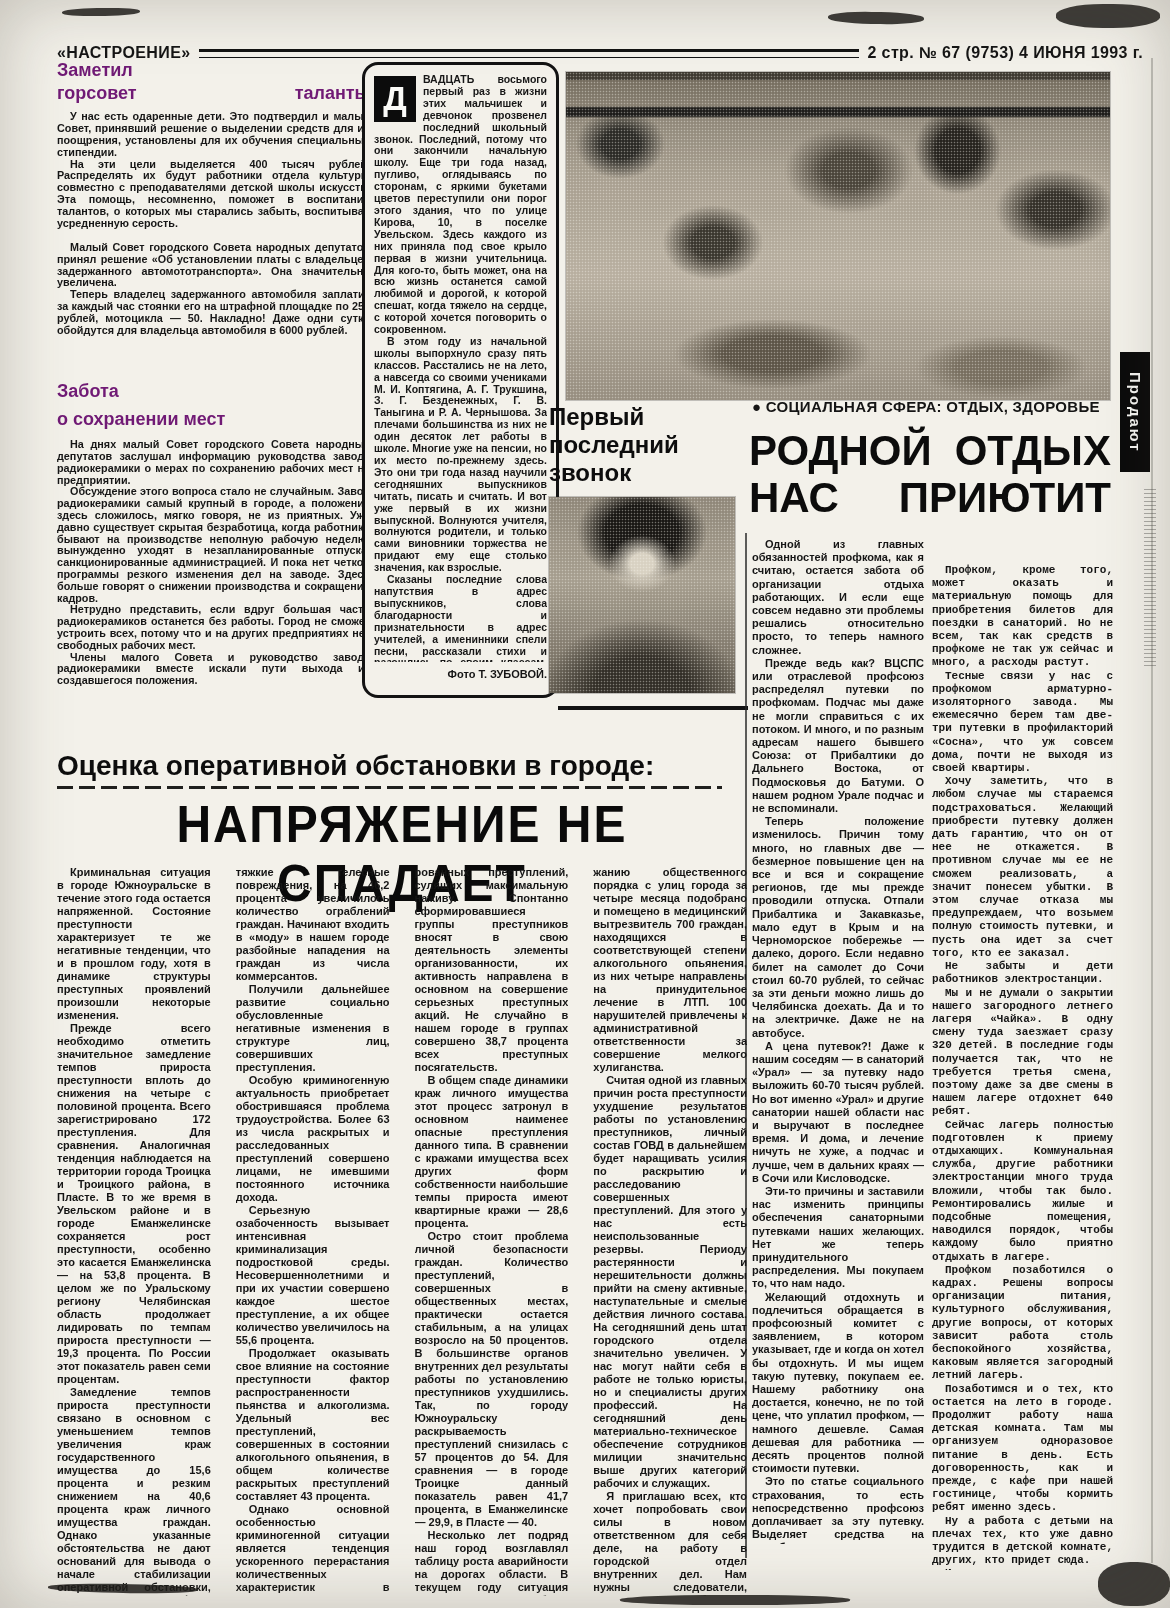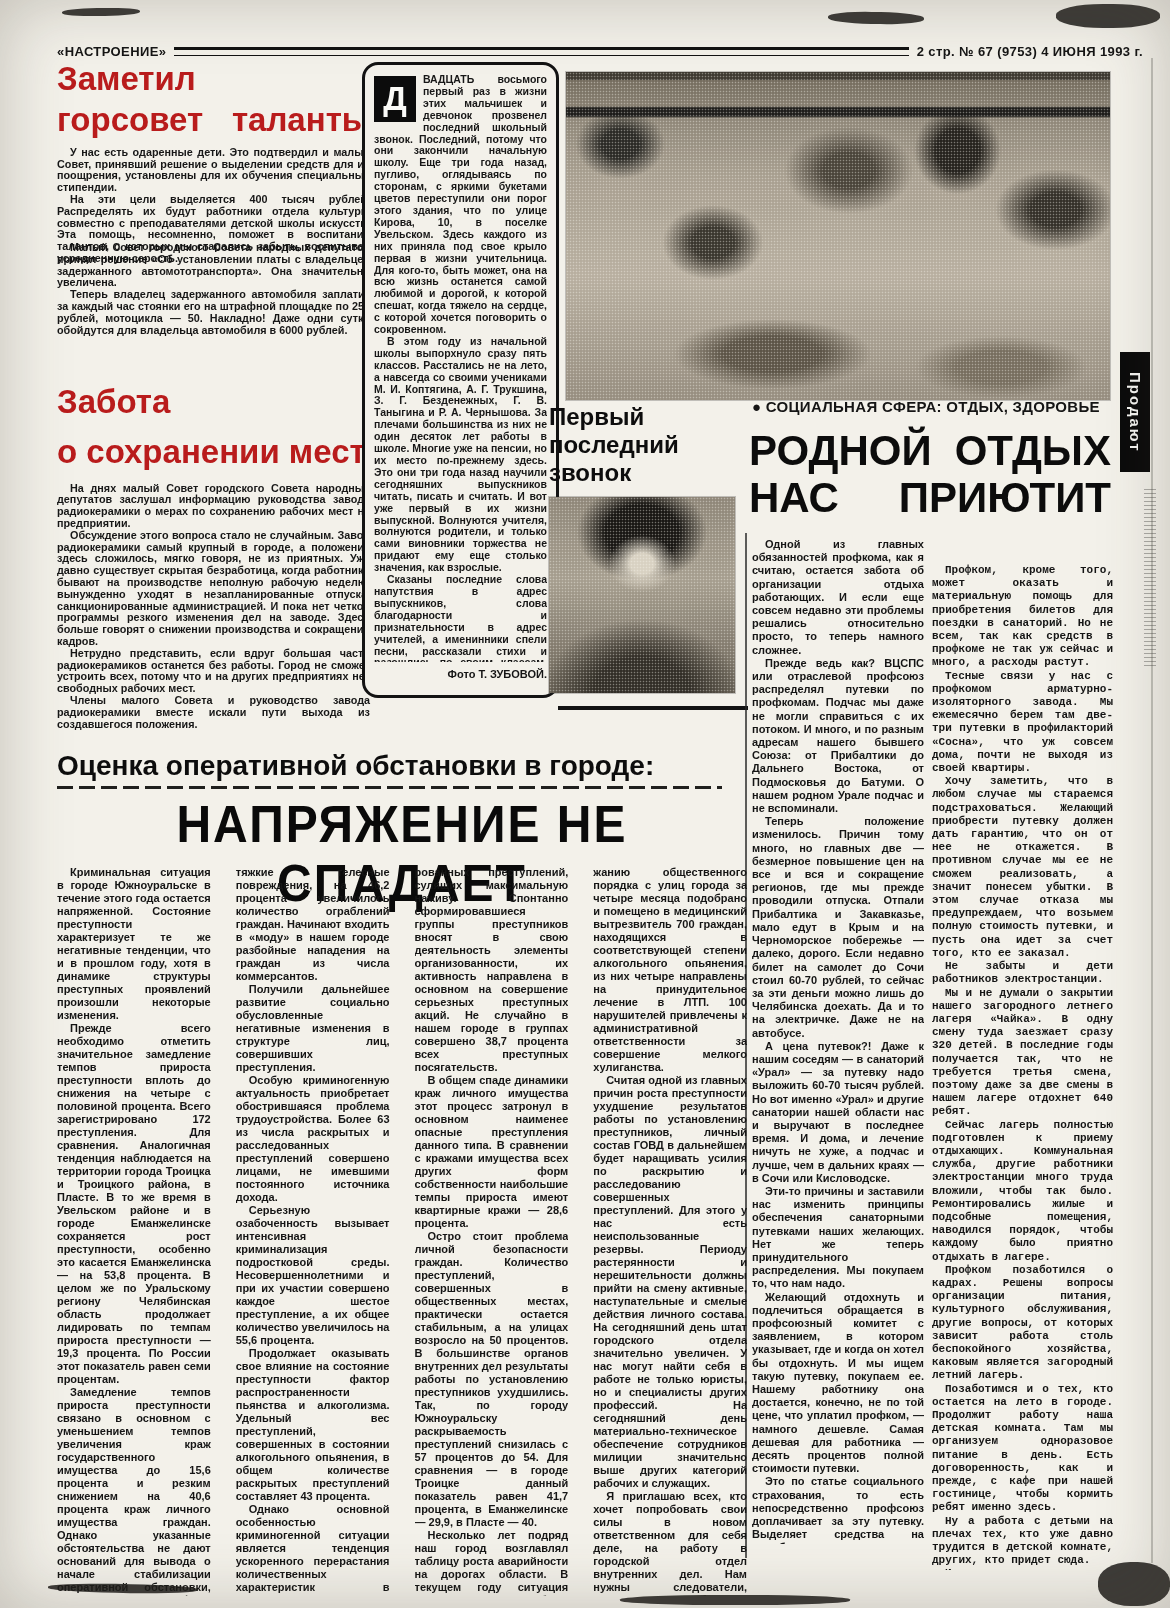--- a/index.html
+++ b/index.html
@@ -6,32 +6,32 @@
   #page{
     position:relative;width:1170px;height:1608px;margin:0 auto;
     background:#f3f1ea;overflow:hidden;color:#151515;
     font-family:"Liberation Sans",sans-serif;
   }
   #page::after{content:"";position:absolute;inset:0;pointer-events:none;
     box-shadow:inset 0 0 70px rgba(70,62,48,.28);}
   .abs{position:absolute;}
   
   #header{left:57px;top:44px;width:1086px;display:flex;align-items:center;gap:8px;
-    font-weight:bold;font-size:13px;letter-spacing:.4px;white-space:nowrap;}
+    font-weight:bold;font-size:16px;letter-spacing:.4px;white-space:nowrap;}
   #header .double-rule{flex:1;height:5px;border-top:3px solid #121212;border-bottom:1.5px solid #121212;}
   
   .body-sm{font-weight:bold;text-align:justify;color:#171717;}
   .body-sm p{margin:0;text-indent:13px;}
   .left-body{font-size:10.8px;line-height:11.8px;}
   .school-body{font-size:10.5px;line-height:11.9px;}
   .maincol{font-size:11px;line-height:13.2px;font-weight:bold;text-align:justify;overflow:hidden;}
   .maincol p{margin:0;text-indent:13px;}
   .maincol p.cont{text-indent:0;}
   .crimecol{line-height:13px;}
-  .art-title{font-weight:bold;font-size:33px;line-height:1.18;color:#b91c1c;}
+  .art-title{font-weight:bold;font-size:18px;line-height:1.18;color:#701a75;}
   .justify-last{text-align:justify;text-align-last:justify;}
   
   #school-box{left:362px;top:62px;width:197px;height:636px;border:3px solid #131313;
     border-radius:16px;padding:9px 9px 5px 9px;box-sizing:border-box;background:#f3f1ea;}
   #school-text{height:588px;overflow:hidden;}
   .dropcap{float:left;width:42px;height:46px;background:#0c0c0c;color:#fbfbf8;
     font-size:33px;font-weight:bold;display:flex;align-items:center;justify-content:center;
     margin:2px 7px 2px 0;}
   #photo-credit{text-align:right;font-weight:bold;font-size:11px;margin-top:6px;}
   

